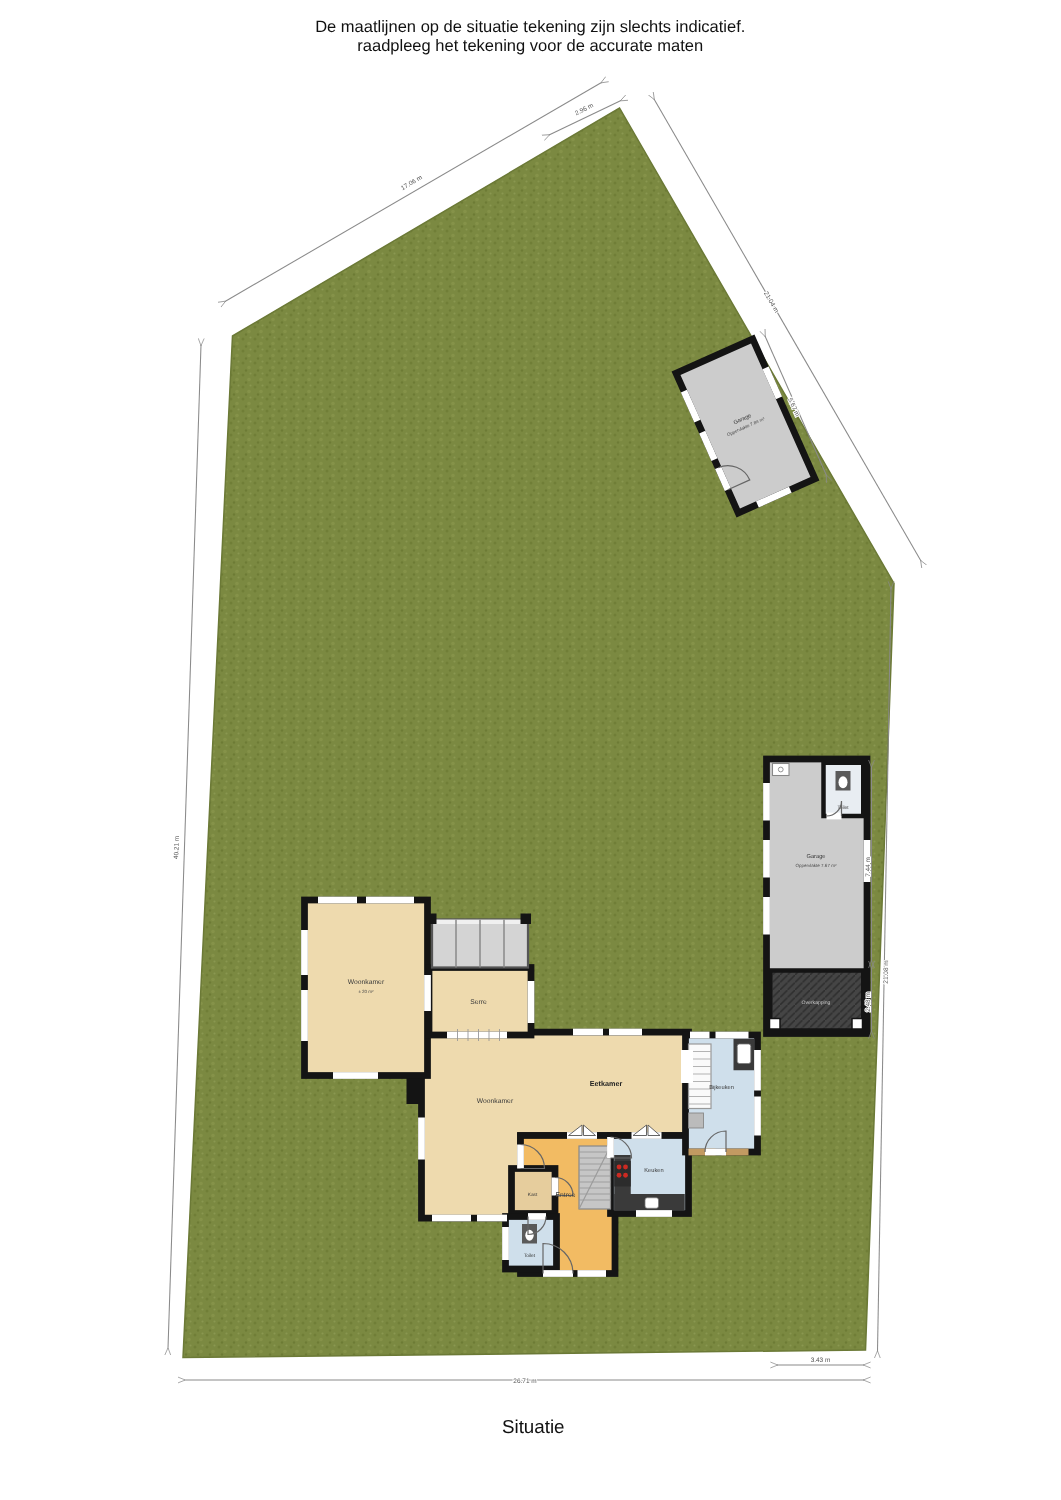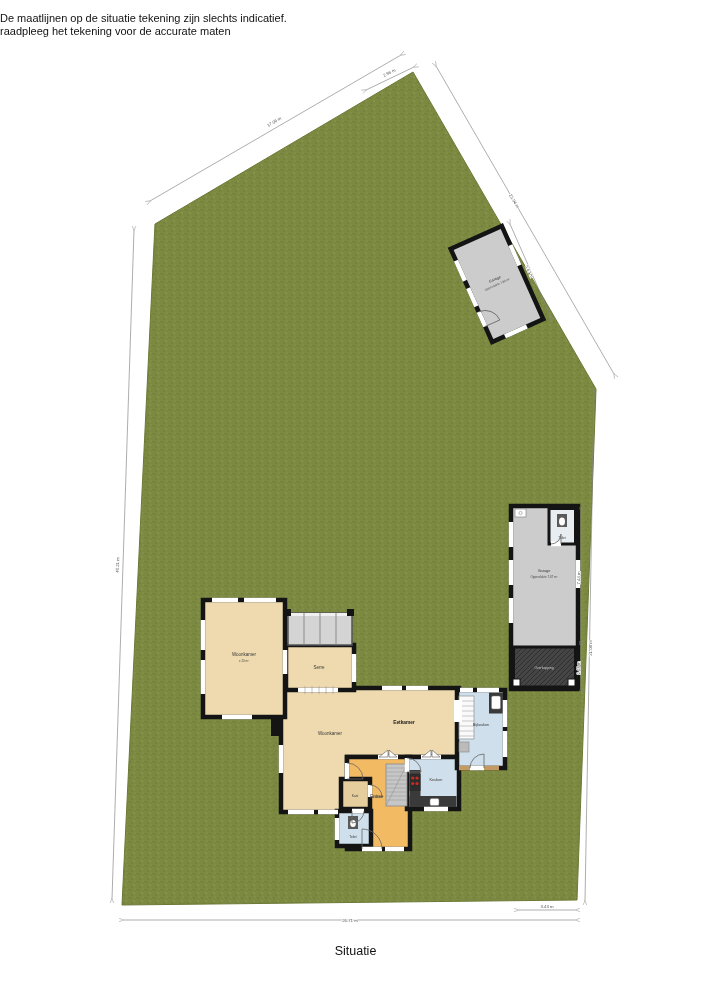--- a/index.html
+++ b/index.html
@@ -1,18 +1,18 @@
 <!DOCTYPE html>
 <html><head>
 <meta charset="utf-8">
 <style>
   html,body{margin:0;padding:0;background:#ffffff;}
   .page{position:relative;width:707px;height:1000px;background:#fff;overflow:hidden;
         font-family:"Liberation Sans", sans-serif;}
-  .disclaimer{position:absolute;top:12px;left:0;width:707px;
+  .disclaimer{position:absolute;top:12px;left:0;width:707px;text-align:center;
               font-size:11px;line-height:13px;color:#111;}
   .title-block{position:absolute;top:944px;left:2px;width:707px;text-align:center;
                font-size:12.5px;line-height:15px;color:#111;}
   svg{position:absolute;top:0;left:0;}
   svg text{font-family:"Liberation Sans", sans-serif;}
   .room-label{font-size:4.5px;fill:#3a3a3a;text-anchor:middle;}
   .room-sub{font-size:3px;fill:#4a4a4a;text-anchor:middle;}
   .room-label-bold{font-size:4.8px;font-weight:bold;fill:#222;text-anchor:middle;}
   .tiny-label{font-size:3.2px;fill:#3a3a3a;text-anchor:middle;}
   .dim-label{font-size:4.3px;fill:#555;text-anchor:middle;paint-order:stroke;stroke:#ffffff;stroke-width:1.4px;}

